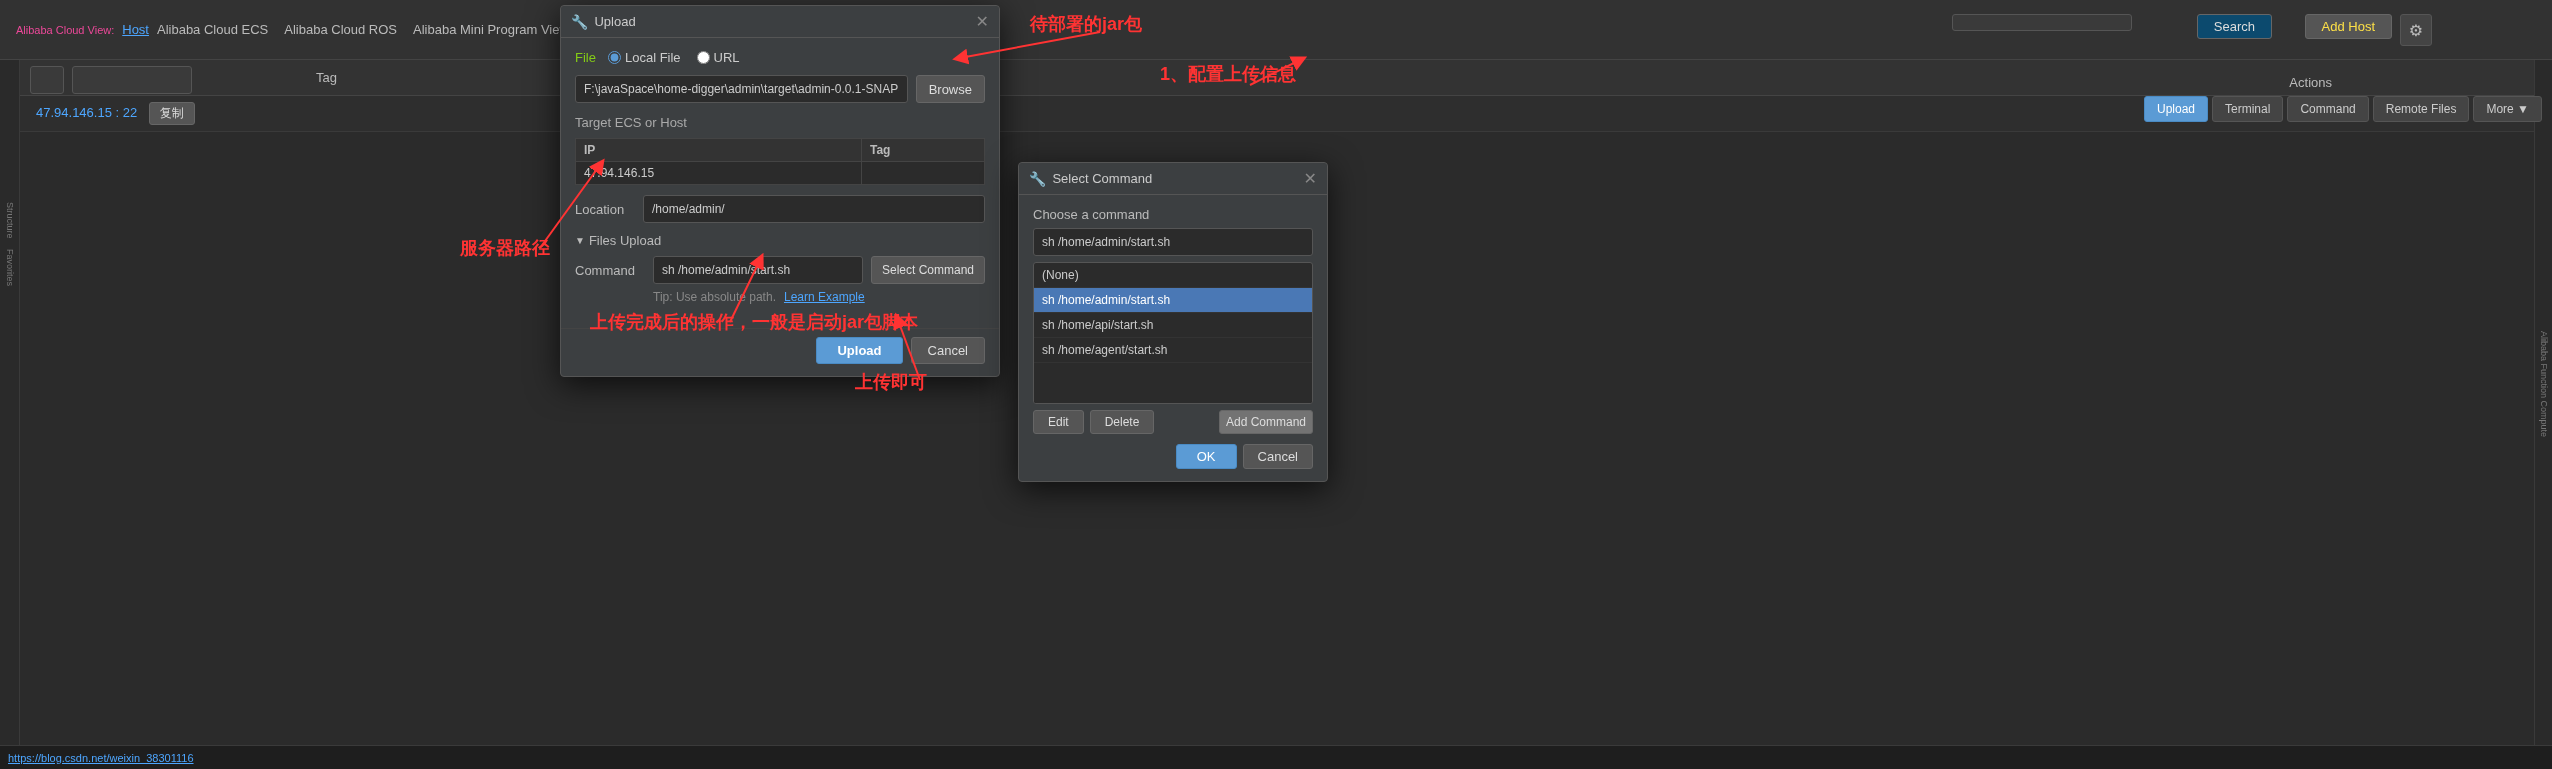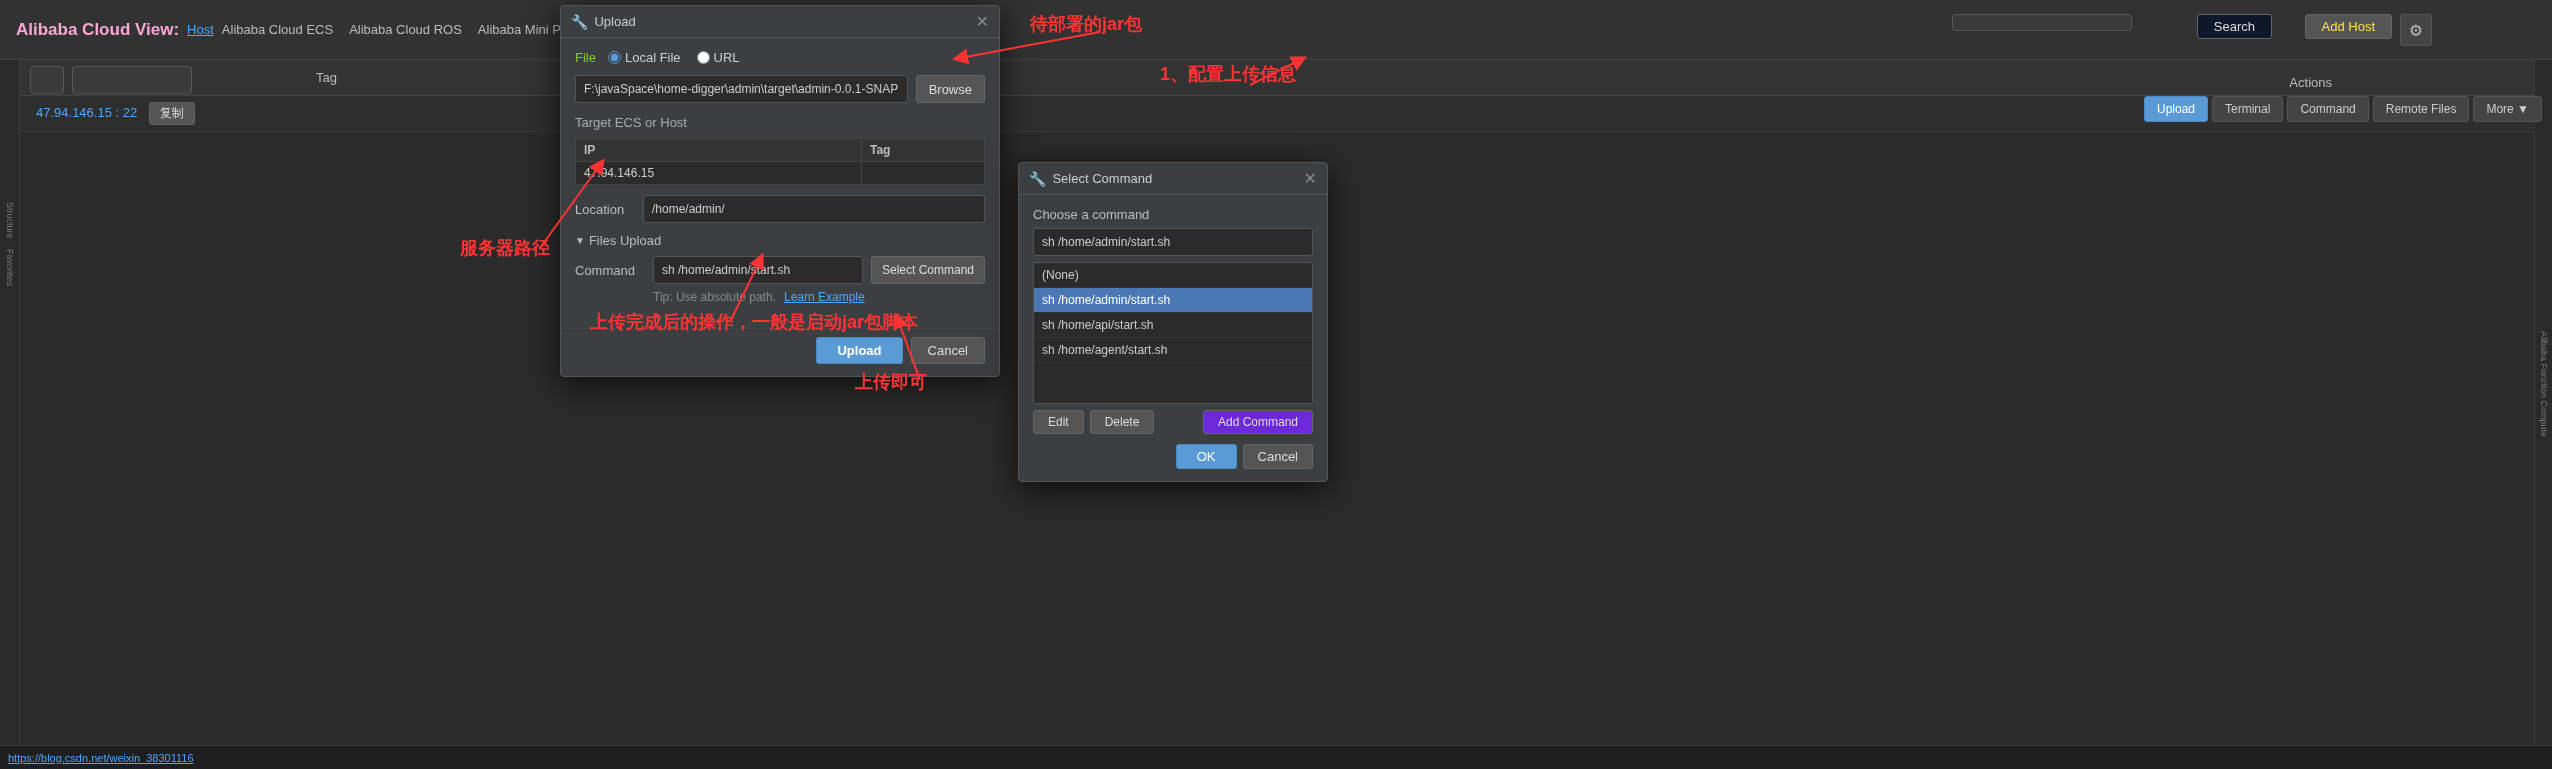--- a/index.html
+++ b/index.html
@@ -26,24 +26,23 @@
       position: absolute;
       top: 0; left: 0; right: 0;
       height: 60px;
       background: #323232;
       display: flex;
       align-items: center;
       padding: 0 16px;
       border-bottom: 1px solid #444;
     }
     .top-nav .brand {
-      color: #f9a8d4;
-      font-size: 17px;
+      color: #ec4899;
+      font-size: 11px;
       margin-right: 8px;
-      font-weight: bold;
     }
     .top-nav .brand-highlight {
       color: #4da6ff;
       font-size: 13px;
       margin-right: 8px;
       text-decoration: underline;
       cursor: pointer;
     }
     .top-nav .nav-item {
       color: #bbb;
@@ -66,21 +65,21 @@
       color: #bbb;
       font-size: 16px;
     }
 
     
     .search-btn {
       position: absolute;
       top: 14px;
       right: 280px;
       padding: 4px 16px;
-      background: #0f172a;
+      background: #0c4a6e;
       border: 1px solid #666;
       border-radius: 3px;
       color: #ddd;
       cursor: pointer;
       font-size: 13px;
     }
     .add-host-btn {
       position: absolute;
       top: 14px;
       right: 160px;
@@ -589,25 +588,25 @@
     .sc-edit-btn, .sc-delete-btn {
       background: #555;
       border: 1px solid #666;
       border-radius: 3px;
       color: #ddd;
       padding: 4px 14px;
       font-size: 12px;
       cursor: pointer;
     }
     .sc-add-btn {
-      background: #6d28d9;
+      background: #737373;
       border: 1px solid #666;
       border-radius: 3px;
       color: #ddd;
-      padding: 4px 14px;
+      padding: 4px 6px;
       font-size: 12px;
       cursor: pointer;
       margin-left: auto;
     }
     .sc-ok-cancel {
       display: flex;
       justify-content: flex-end;
       gap: 6px;
     }
     .sc-ok-btn {

